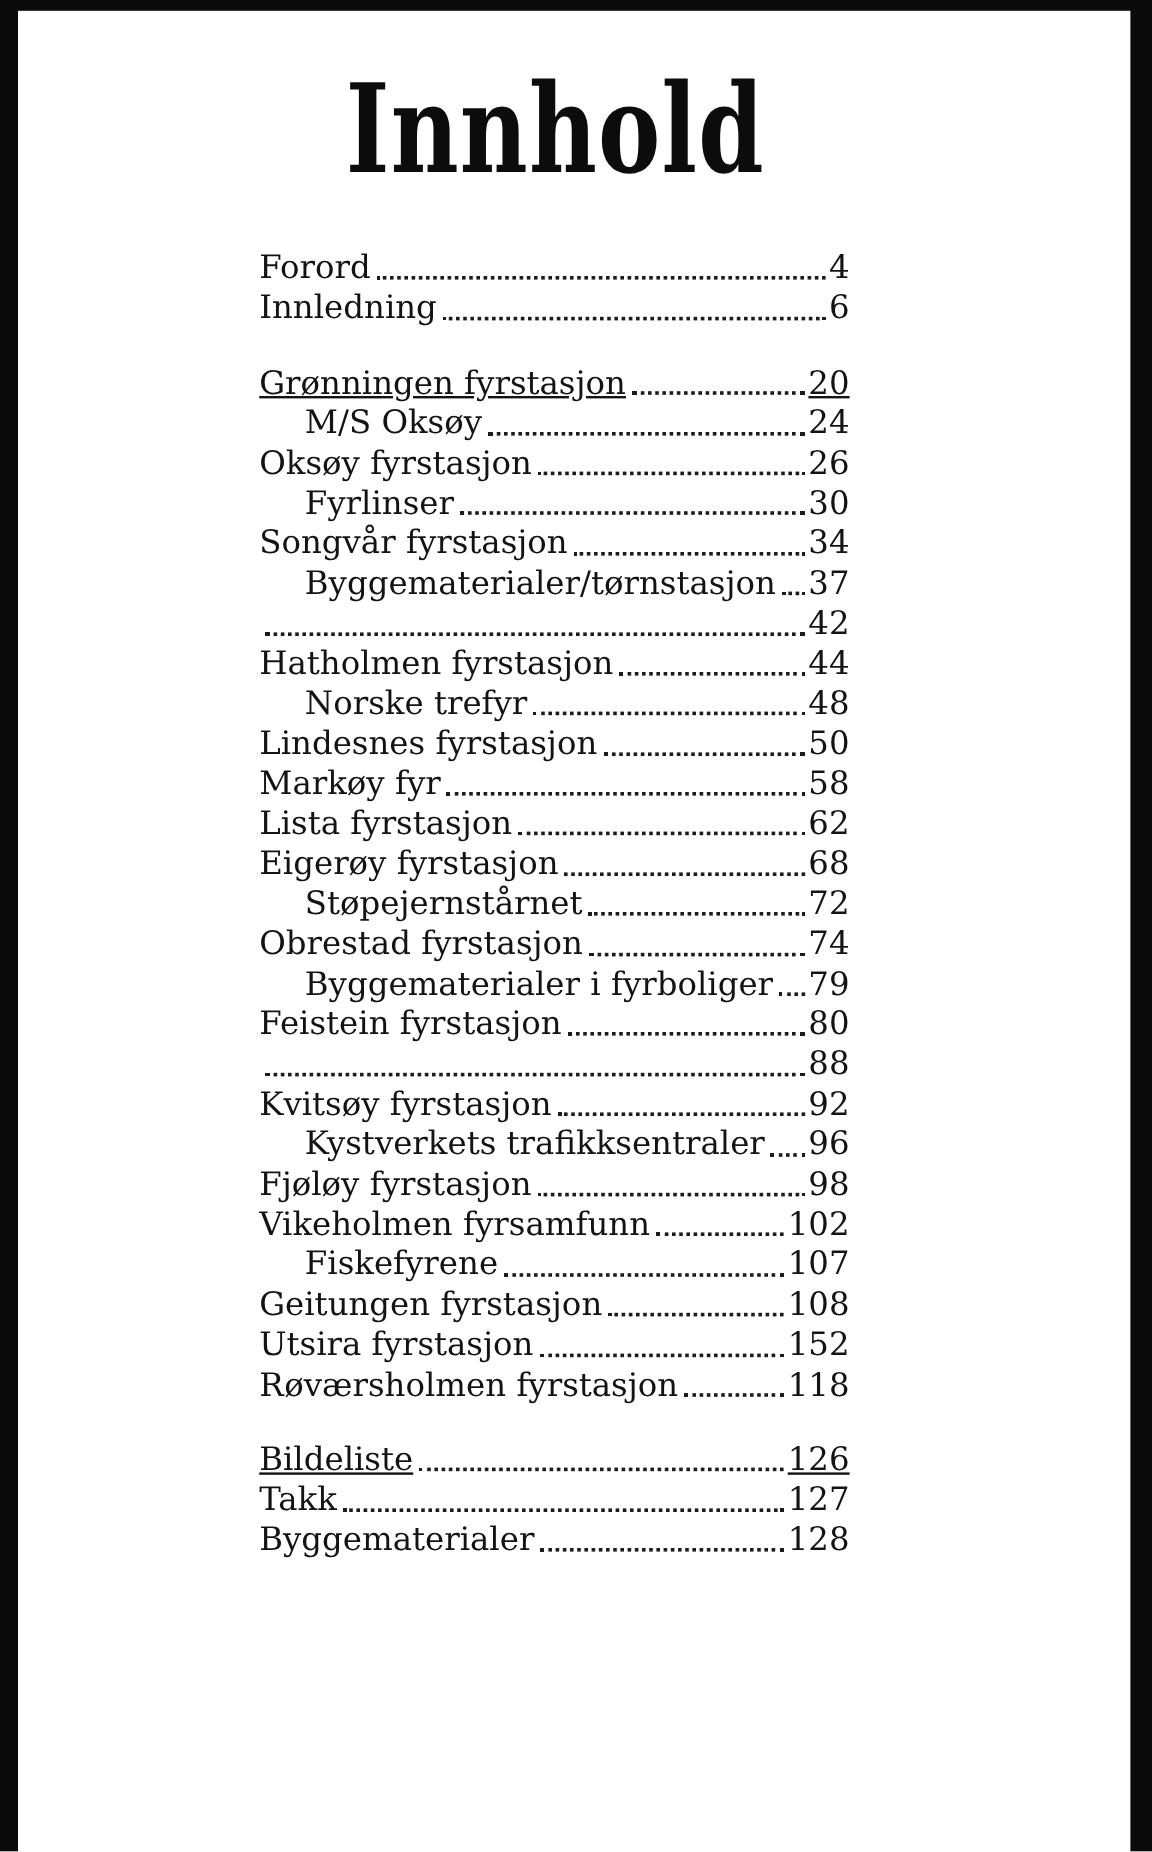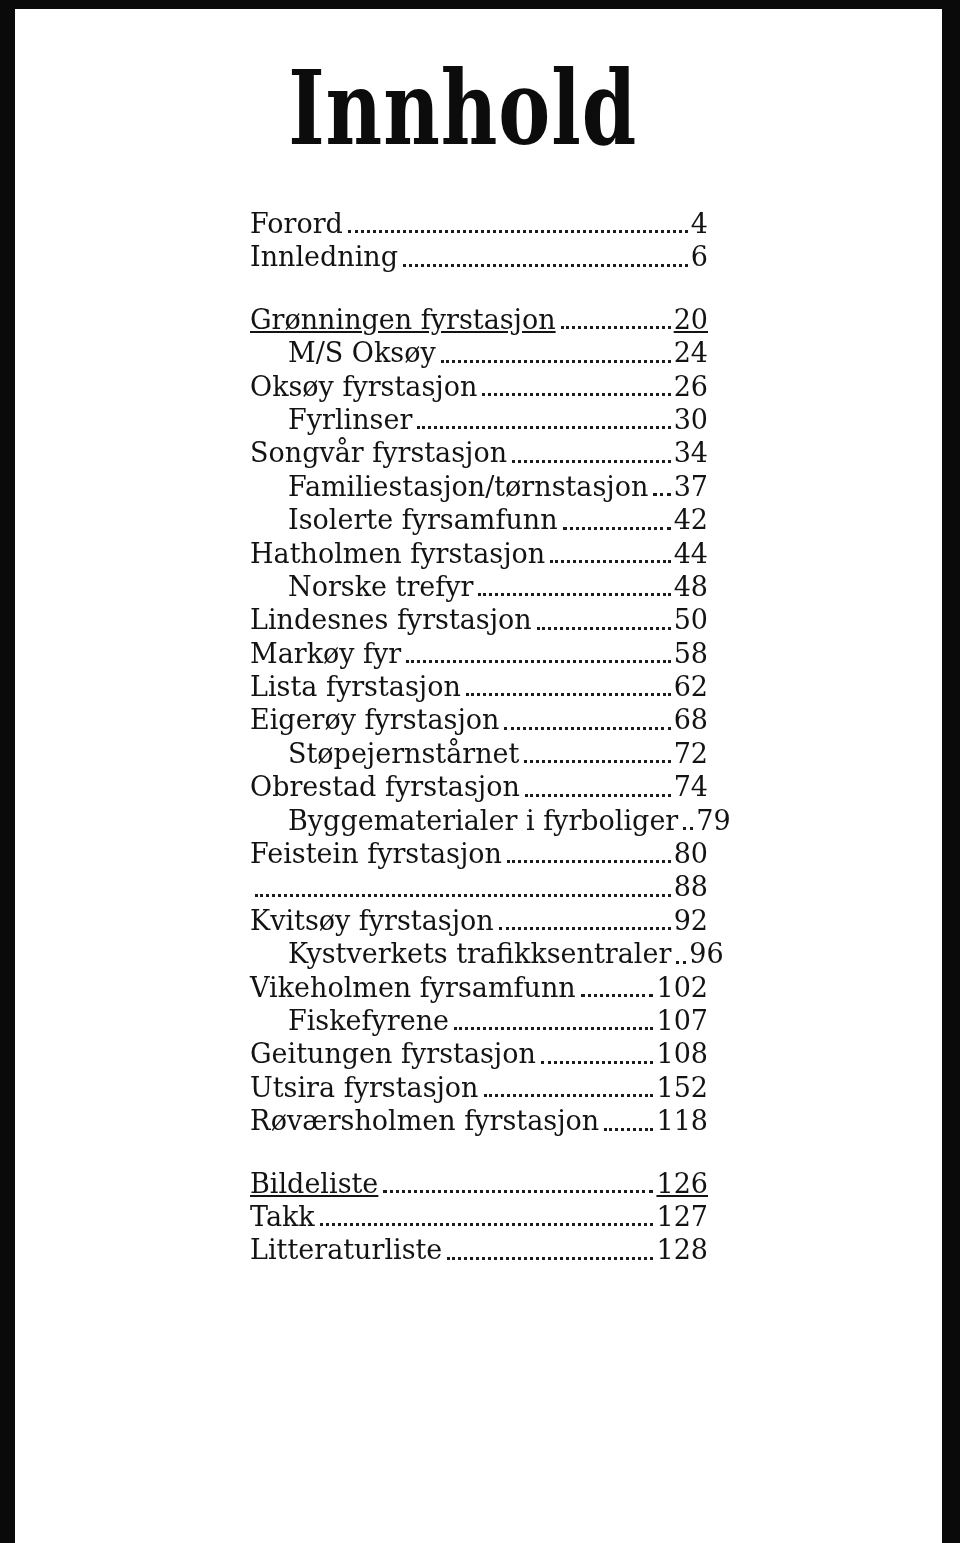--- a/index.html
+++ b/index.html
@@ -44,21 +44,20 @@
     width: 492px;
     font-size: 27px;
     color: #131313;
   }
   .toc-row {
     display: flex;
     align-items: flex-end;
     height: 33.4px;
     line-height: 33.4px;
     white-space: nowrap;
-    margin-left: 34px;
   }
   .toc-row.indent .toc-label { padding-left: 38px; }
   .toc-row.gap { margin-top: 29px; text-decoration: underline; }
   .toc-label { flex: 0 0 auto; }
   .toc-dots {
     flex: 1 1 auto;
     align-self: flex-end;
     border-bottom: 3px dotted #1c1c1c;
     margin: 0 3px 7px 5px;
     min-width: 10px;
@@ -107,26 +106,25 @@
         <span class="toc-label">Fyrlinser</span>
         <span class="toc-dots"></span>
         <span class="toc-page">30</span>
       </div>
       <div class="toc-row">
         <span class="toc-label">Songvår fyrstasjon</span>
         <span class="toc-dots"></span>
         <span class="toc-page">34</span>
       </div>
       <div class="toc-row indent">
-        <span class="toc-label">Familiestasjon/tørnstasjon</span>
+        <span class="toc-label">Byggematerialer/tørnstasjon</span>
         <span class="toc-dots"></span>
         <span class="toc-page">37</span>
       </div>
       <div class="toc-row indent">
-        <span class="toc-label">Isolerte fyrsamfunn</span>
         <span class="toc-dots"></span>
         <span class="toc-page">42</span>
       </div>
       <div class="toc-row">
         <span class="toc-label">Hatholmen fyrstasjon</span>
         <span class="toc-dots"></span>
         <span class="toc-page">44</span>
       </div>
       <div class="toc-row indent">
         <span class="toc-label">Norske trefyr</span>
@@ -179,20 +177,25 @@
       </div>
       <div class="toc-row">
         <span class="toc-label">Kvitsøy fyrstasjon</span>
         <span class="toc-dots"></span>
         <span class="toc-page">92</span>
       </div>
       <div class="toc-row indent">
         <span class="toc-label">Kystverkets trafikksentraler</span>
         <span class="toc-dots"></span>
         <span class="toc-page">96</span>
+      </div>
+      <div class="toc-row">
+        <span class="toc-label">Fjøløy fyrstasjon</span>
+        <span class="toc-dots"></span>
+        <span class="toc-page">98</span>
       </div>
       <div class="toc-row">
         <span class="toc-label">Vikeholmen fyrsamfunn</span>
         <span class="toc-dots"></span>
         <span class="toc-page">102</span>
       </div>
       <div class="toc-row indent">
         <span class="toc-label">Fiskefyrene</span>
         <span class="toc-dots"></span>
         <span class="toc-page">107</span>
@@ -216,18 +219,18 @@
         <span class="toc-label">Bildeliste</span>
         <span class="toc-dots"></span>
         <span class="toc-page">126</span>
       </div>
       <div class="toc-row">
         <span class="toc-label">Takk</span>
         <span class="toc-dots"></span>
         <span class="toc-page">127</span>
       </div>
       <div class="toc-row">
-        <span class="toc-label">Litteraturliste</span>
+        <span class="toc-label">Byggematerialer</span>
         <span class="toc-dots"></span>
         <span class="toc-page">128</span>
       </div>
     </div>
 </div>
 
 </body></html>

